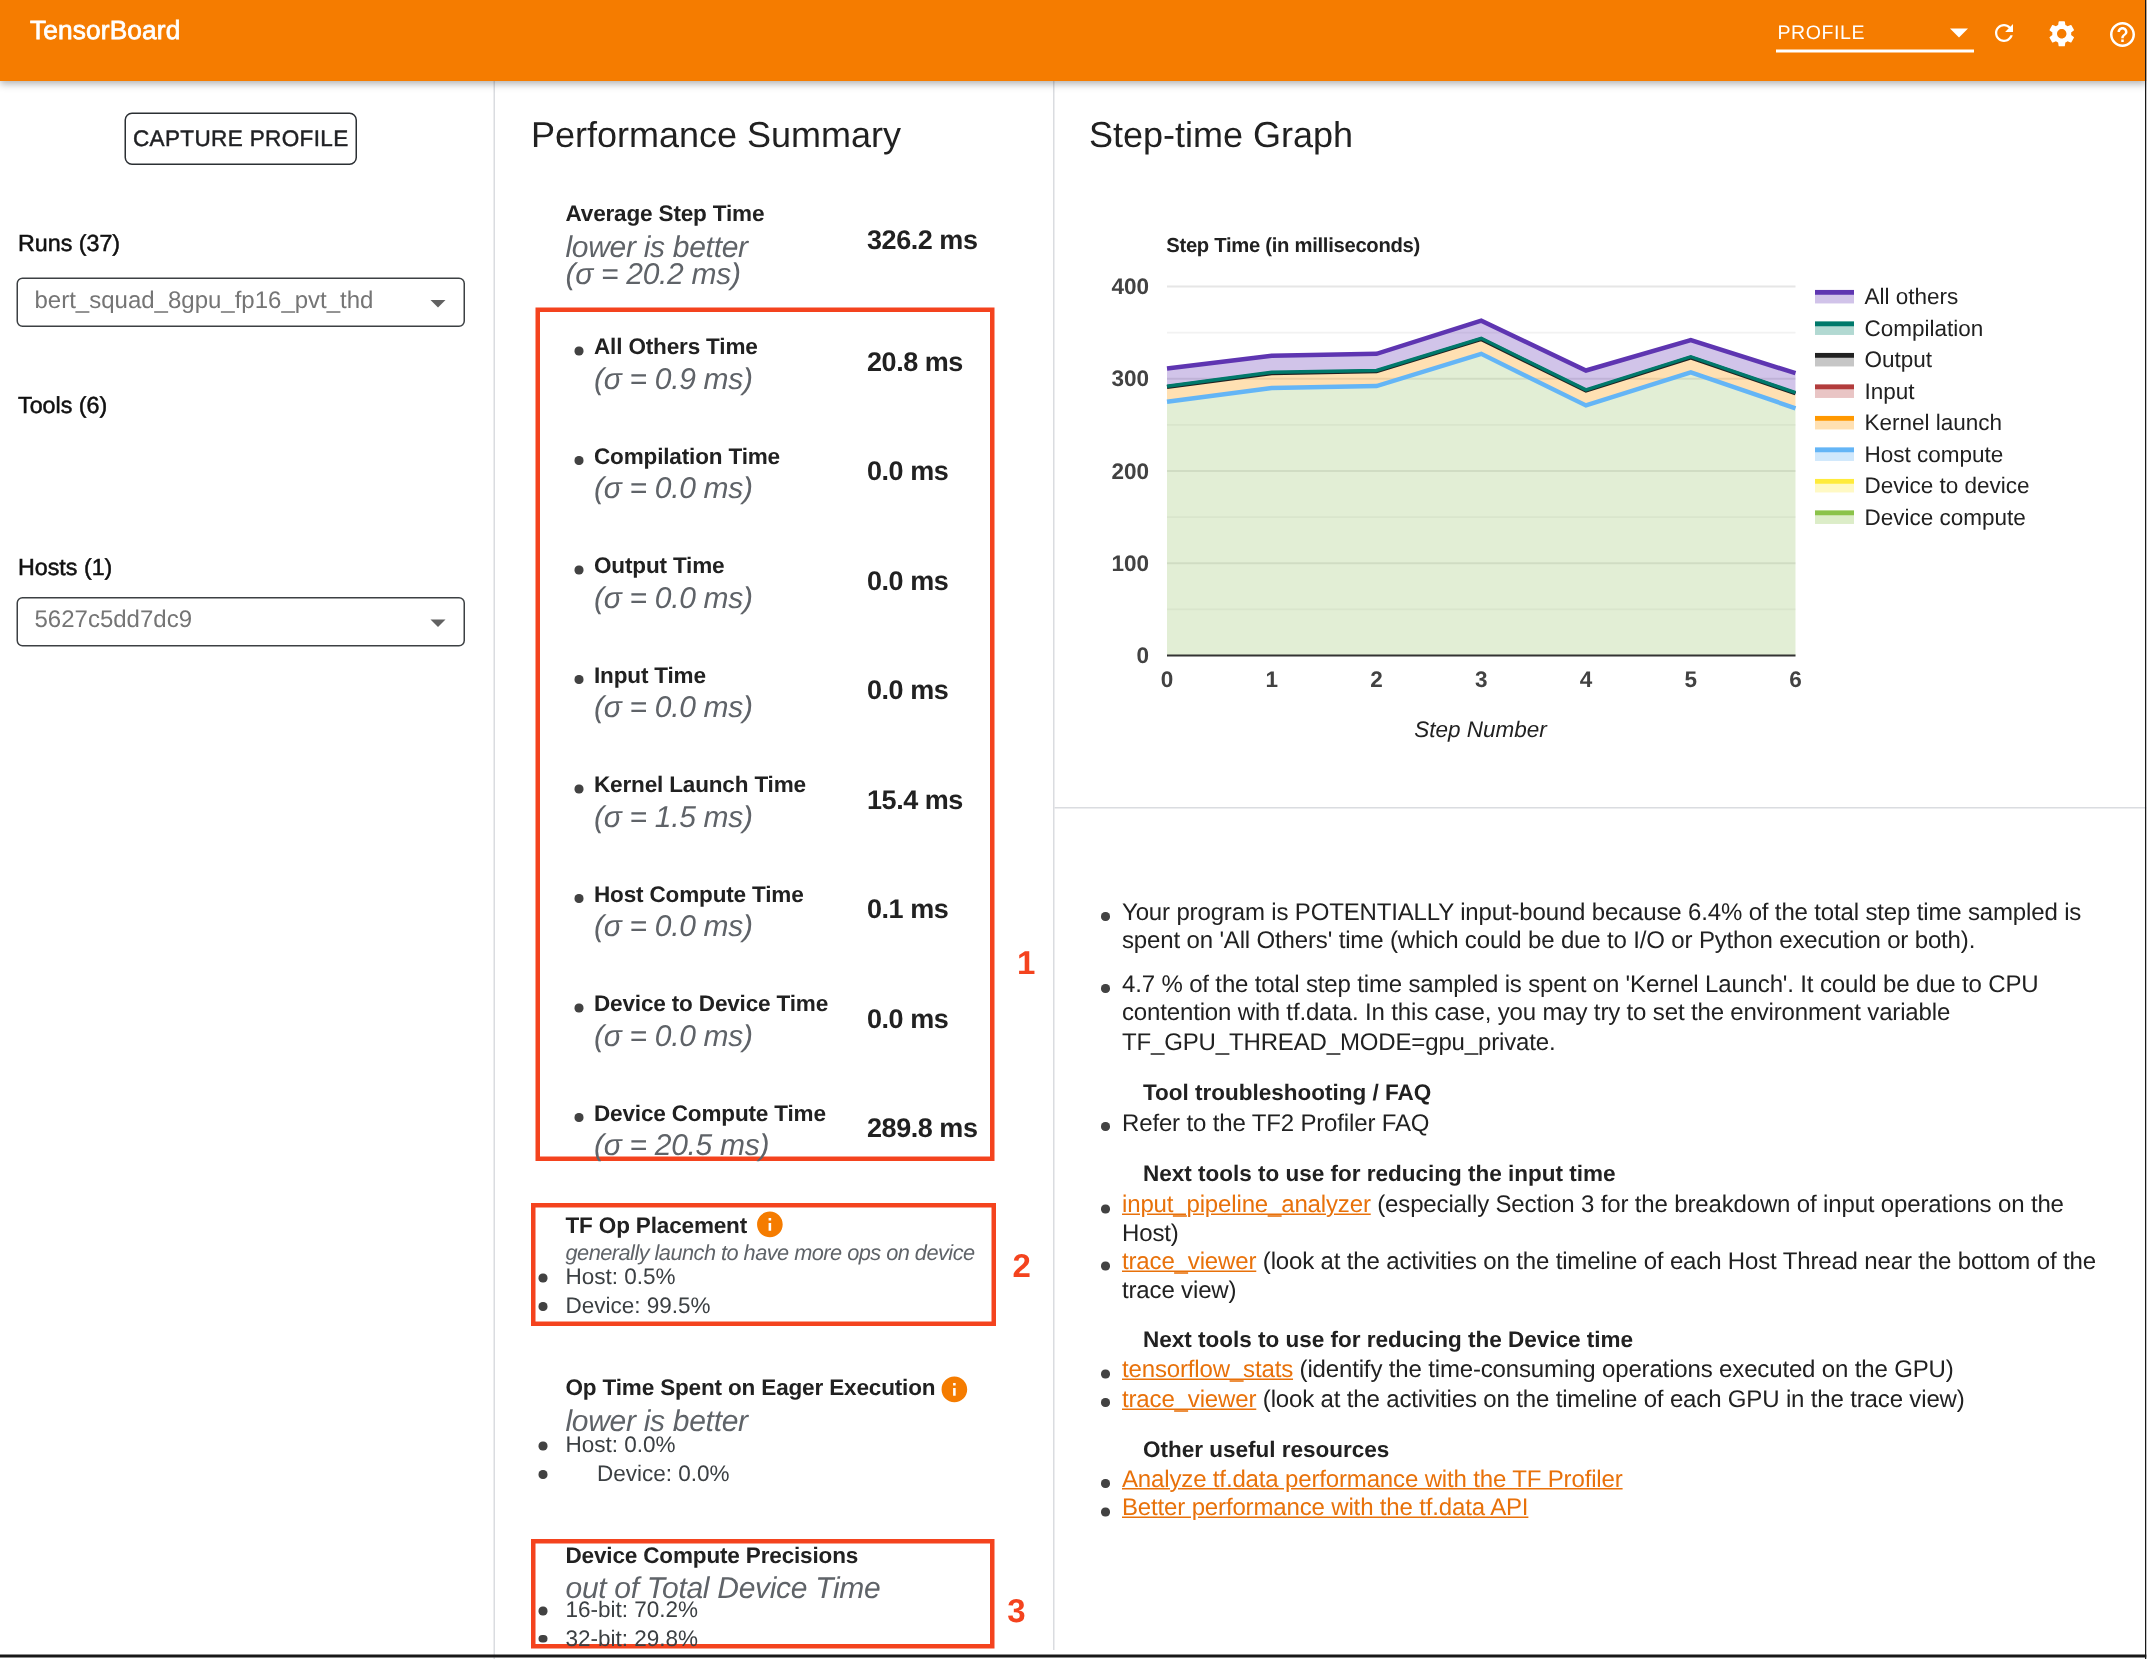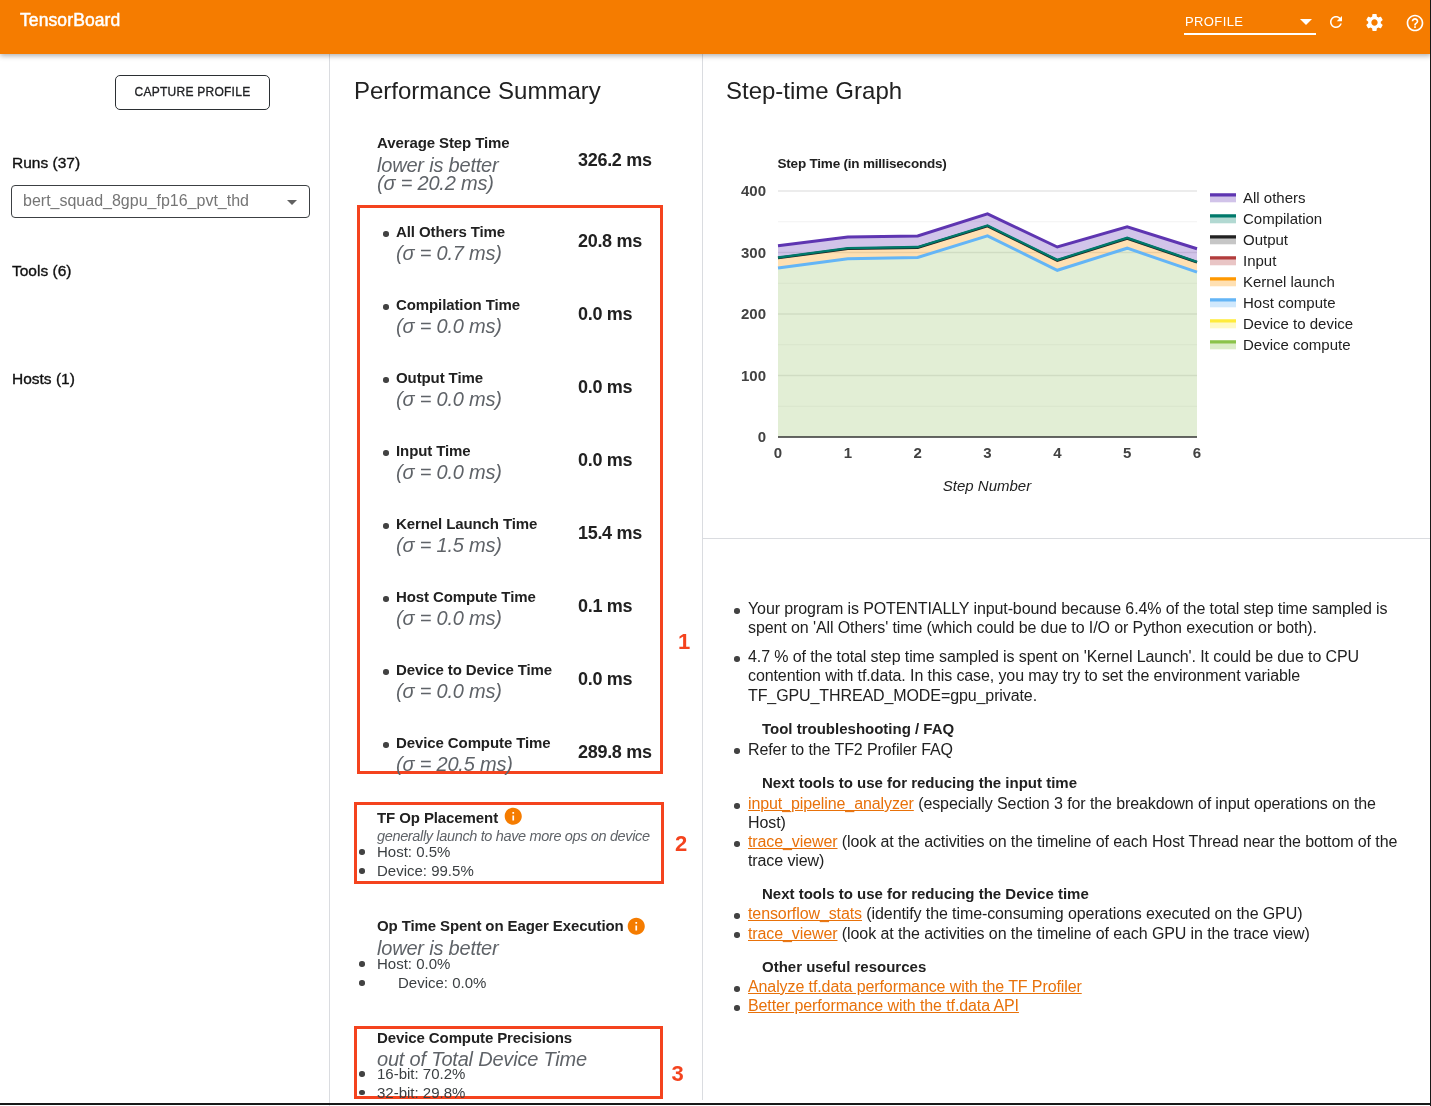--- a/index.html
+++ b/index.html
@@ -19,22 +19,22 @@
 #profile-caret { position:absolute; left:1300px; top:18.5px; width:0; height:0;
   border-left:6px solid transparent; border-right:6px solid transparent;
   border-top:6.5px solid #fff; }
 .hicon { position:absolute; top:13px; }
 
 
 #sidebar { position:absolute; left:0; top:54px; width:330px; height:1052px;
   background:#fff; border-right:1px solid #dadce0; }
 #capture { position:absolute; left:83px; top:75px; width:155px; height:35px;
   border:1.4px solid #2b2f33; border-radius:5px; background:#fff;
-  font-size:12px; font-weight:400; letter-spacing:0.25px; color:#202124; -webkit-text-stroke:0.3px #202124;
-  text-align:center; line-height:33px;margin-left:32px; }
+  font-size:15px; font-weight:400; letter-spacing:0.25px; color:#202124; -webkit-text-stroke:0.3px #202124;
+  text-align:center; line-height:33px; }
 .side-lbl { position:absolute; left:12px; font-size:15.5px; font-weight:400; color:#111; -webkit-text-stroke:0.35px #111; }
 .sel { position:absolute; left:11px; width:299px; height:33px; border:1.4px solid #3c4043;
   border-radius:4px; background:#fff; }
 .sel span { position:absolute; left:11px; top:6px; font-size:16px; color:#757575; }
 .sel i { position:absolute; right:12px; top:14px; width:0; height:0; font-style:normal;
   border-left:5px solid transparent; border-right:5px solid transparent;
   border-top:5.5px solid #616161; }
 
 
 .h2 { position:absolute; font-size:24px; color:#212121; }
@@ -75,37 +75,41 @@
 
   <div id="sidebar"></div>
   <div id="capture">CAPTURE PROFILE</div>
   <div class="side-lbl" style="top:154px;">Runs (37)</div>
   <div class="sel" style="top:185px;">
       <span>bert_squad_8gpu_fp16_pvt_thd</span>
       <i></i>
     </div>
   <div class="side-lbl" style="top:262px;">Tools (6)</div>
   <div class="side-lbl" style="top:370px;">Hosts (1)</div>
+  <div class="sel" style="top:398px;">
+      <span>5627c5dd7dc9</span>
+      <i></i>
+    </div>
 
   <div class="vline" style="left:702px; top:54px; width:1px; height:1046px;"></div>
   <div class="vline" style="left:703px; top:538px; width:728px; height:1px;"></div>
 
   <div class="h2" style="left:354px; top:77px;">Performance Summary</div>
 
   <div class="blbl" style="left:377px; top:134px;">Average Step Time</div>
   <div class="sigma" style="left:377px; top:154px;">lower is better</div>
   <div class="sigma" style="left:377px; top:172px;">(σ = 20.2 ms)</div>
   <div class="val" style="left:578px; top:150px;">326.2 ms</div>
 
   <div class="redbox" style="left:357px; top:205px; width:306px; height:569px;"></div>
   <div class="rednum" style="left:678px; top:631px;">1</div>
 
   <div class="dot" style="left:383px; top:231px;"></div>
   <div class="blbl" style="left:396px; top:222.5px;">All Others Time</div>
-  <div class="sigma" style="left:396px; top:242px;">(σ = 0.7 ms)</div>
+  <div class="sigma" style="left:396px; top:242px;">(σ = 0.9 ms)</div>
   <div class="val" style="left:578px; top:231px;">20.8 ms</div>
 
   <div class="dot" style="left:383px; top:304px;"></div>
   <div class="blbl" style="left:396px; top:295.5px;">Compilation Time</div>
   <div class="sigma" style="left:396px; top:315px;">(σ = 0.0 ms)</div>
   <div class="val" style="left:578px; top:304px;">0.0 ms</div>
 
   <div class="dot" style="left:383px; top:377px;"></div>
   <div class="blbl" style="left:396px; top:368.5px;">Output Time</div>
   <div class="sigma" style="left:396px; top:388px;">(σ = 0.0 ms)</div>

